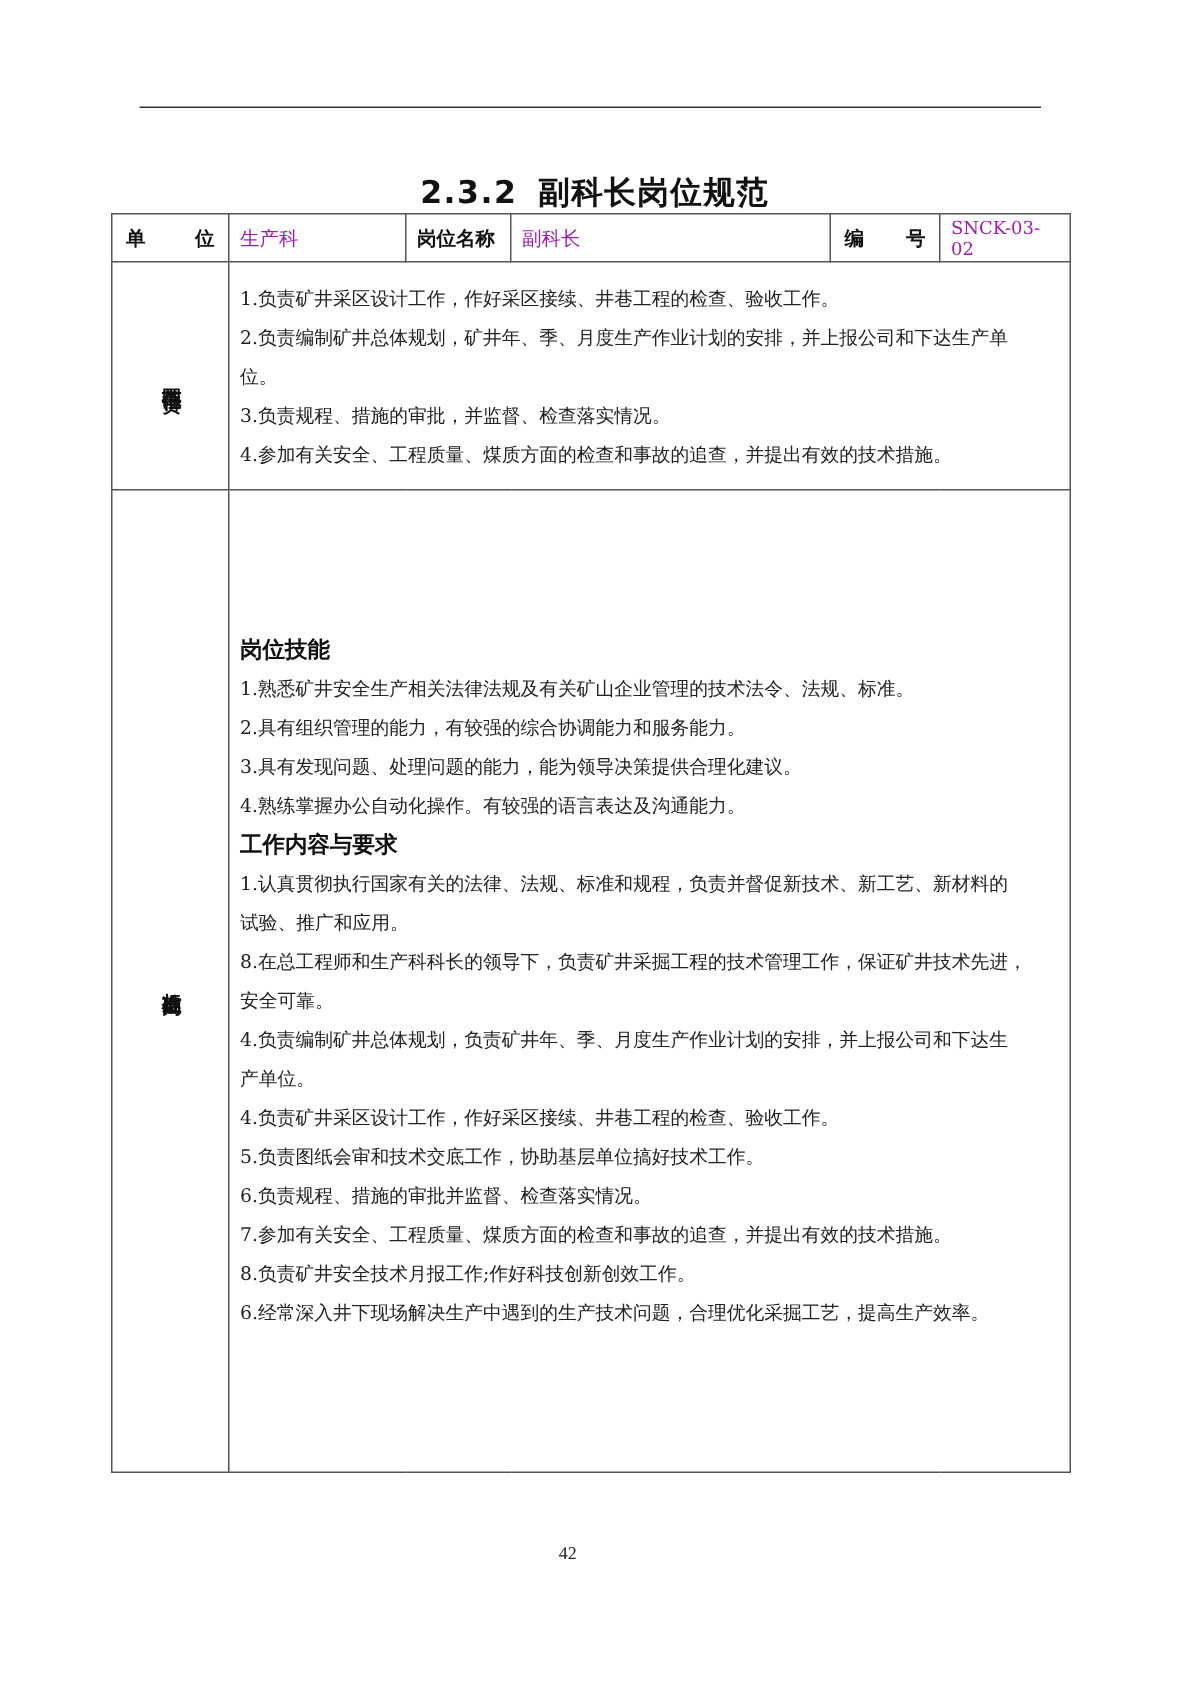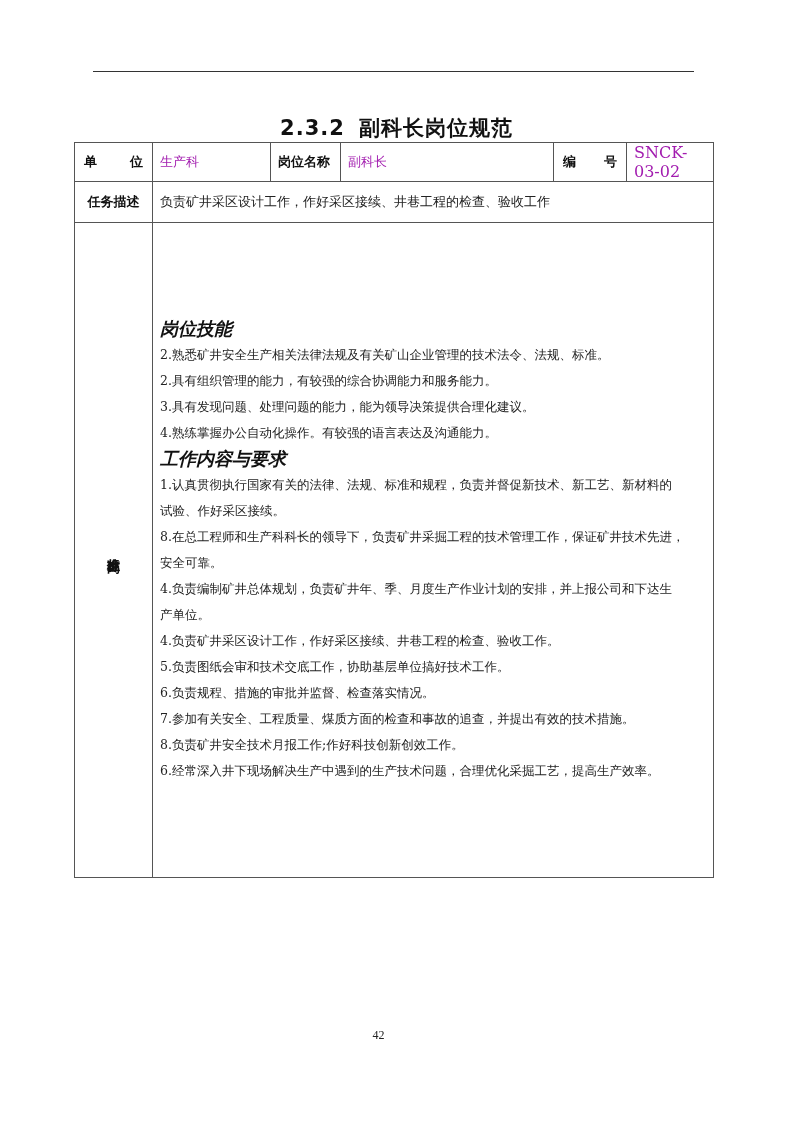--- a/index.html
+++ b/index.html
@@ -18,21 +18,21 @@
          font-size: 13px; color: #111; }
   .lbl-spread { display: flex; justify-content: space-between; padding: 0 2px; }
   .val { font-size: 13px; color: #a21caf; }
   .vlabel { font-family: "DejaVu Sans", "Liberation Sans", sans-serif; font-weight: bold;
             font-size: 13px; writing-mode: vertical-rl; text-orientation: upright;
             margin: 0 auto; letter-spacing: -1px; line-height: 1; }
   td.center { text-align: center; padding: 0; }
   .lines { font-size: 12.5px; color: #222; line-height: 26px; padding-top: 0; }
   .lines p { margin: 0; }
   .subhead { font-family: "DejaVu Sans", "Liberation Sans", sans-serif; font-weight: bold;
-             font-size: 18px; color: #111; font-style: italic; }
+             font-size: 15px; color: #111; }
   .page-num { position: absolute; left: 0; top: 1028px; width: 757px; text-align: center;
               font-size: 12px; color: #222; font-family: "Liberation Serif", serif; }
   td.top { vertical-align: top; }
 </style>
 </head>
 <body>
 
 <div class="hdr-line"></div>
 
 <div class="title">
@@ -58,39 +58,47 @@
     </td>
     <td class="val">生产科</td>
     <td class="lbl">岗位名称</td>
     <td class="val">副科长</td>
     <td class="lbl">
       <div class="lbl-spread">
             <span>编</span>
             <span>号</span>
           </div>
     </td>
-    <td class="val" style="font-size:16px">SNCK-03-02</td>
+    <td class="val" style="font-size:12px">SNCK-03-02</td>
   </tr>
-  <tr style="height:41px">
-    <td class="lbl" style="text-align:center;padding:0">任务描述</td>
-    <td colspan="5" class="val" style="color:#222">负责矿井采区设计工作，作好采区接续、井巷工程的检查、验收工作</td>
+  <tr style="height:152px">
+    <td class="center">
+      <div class="vlabel">责任范围</div>
+    </td>
+    <td colspan="5" class="lines top" style="padding-top:0">
+      <p>1.负责矿井采区设计工作，作好采区接续、井巷工程的检查、验收工作。</p>
+      <p>2.负责编制矿井总体规划，矿井年、季、月度生产作业计划的安排，并上报公司和下达生产单</p>
+      <p>位。</p>
+      <p>3.负责规程、措施的审批，并监督、检查落实情况。</p>
+      <p>4.参加有关安全、工程质量、煤质方面的检查和事故的追查，并提出有效的技术措施。</p>
+    </td>
   </tr>
   <tr style="height:655px">
     <td class="center">
       <div class="vlabel">岗位标准</div>
     </td>
     <td colspan="5" class="lines top">
       <p class="subhead">岗位技能</p>
-      <p>2.熟悉矿井安全生产相关法律法规及有关矿山企业管理的技术法令、法规、标准。</p>
+      <p>1.熟悉矿井安全生产相关法律法规及有关矿山企业管理的技术法令、法规、标准。</p>
       <p>2.具有组织管理的能力，有较强的综合协调能力和服务能力。</p>
       <p>3.具有发现问题、处理问题的能力，能为领导决策提供合理化建议。</p>
       <p>4.熟练掌握办公自动化操作。有较强的语言表达及沟通能力。</p>
       <p class="subhead">工作内容与要求</p>
       <p>1.认真贯彻执行国家有关的法律、法规、标准和规程，负责并督促新技术、新工艺、新材料的</p>
-      <p>试验、作好采区接续。</p>
+      <p>试验、推广和应用。</p>
       <p>8.在总工程师和生产科科长的领导下，负责矿井采掘工程的技术管理工作，保证矿井技术先进，</p>
       <p>安全可靠。</p>
       <p>4.负责编制矿井总体规划，负责矿井年、季、月度生产作业计划的安排，并上报公司和下达生</p>
       <p>产单位。</p>
       <p>4.负责矿井采区设计工作，作好采区接续、井巷工程的检查、验收工作。</p>
       <p>5.负责图纸会审和技术交底工作，协助基层单位搞好技术工作。</p>
       <p>6.负责规程、措施的审批并监督、检查落实情况。</p>
       <p>7.参加有关安全、工程质量、煤质方面的检查和事故的追查，并提出有效的技术措施。</p>
       <p>8.负责矿井安全技术月报工作;作好科技创新创效工作。</p>
       <p>6.经常深入井下现场解决生产中遇到的生产技术问题，合理优化采掘工艺，提高生产效率。</p>

